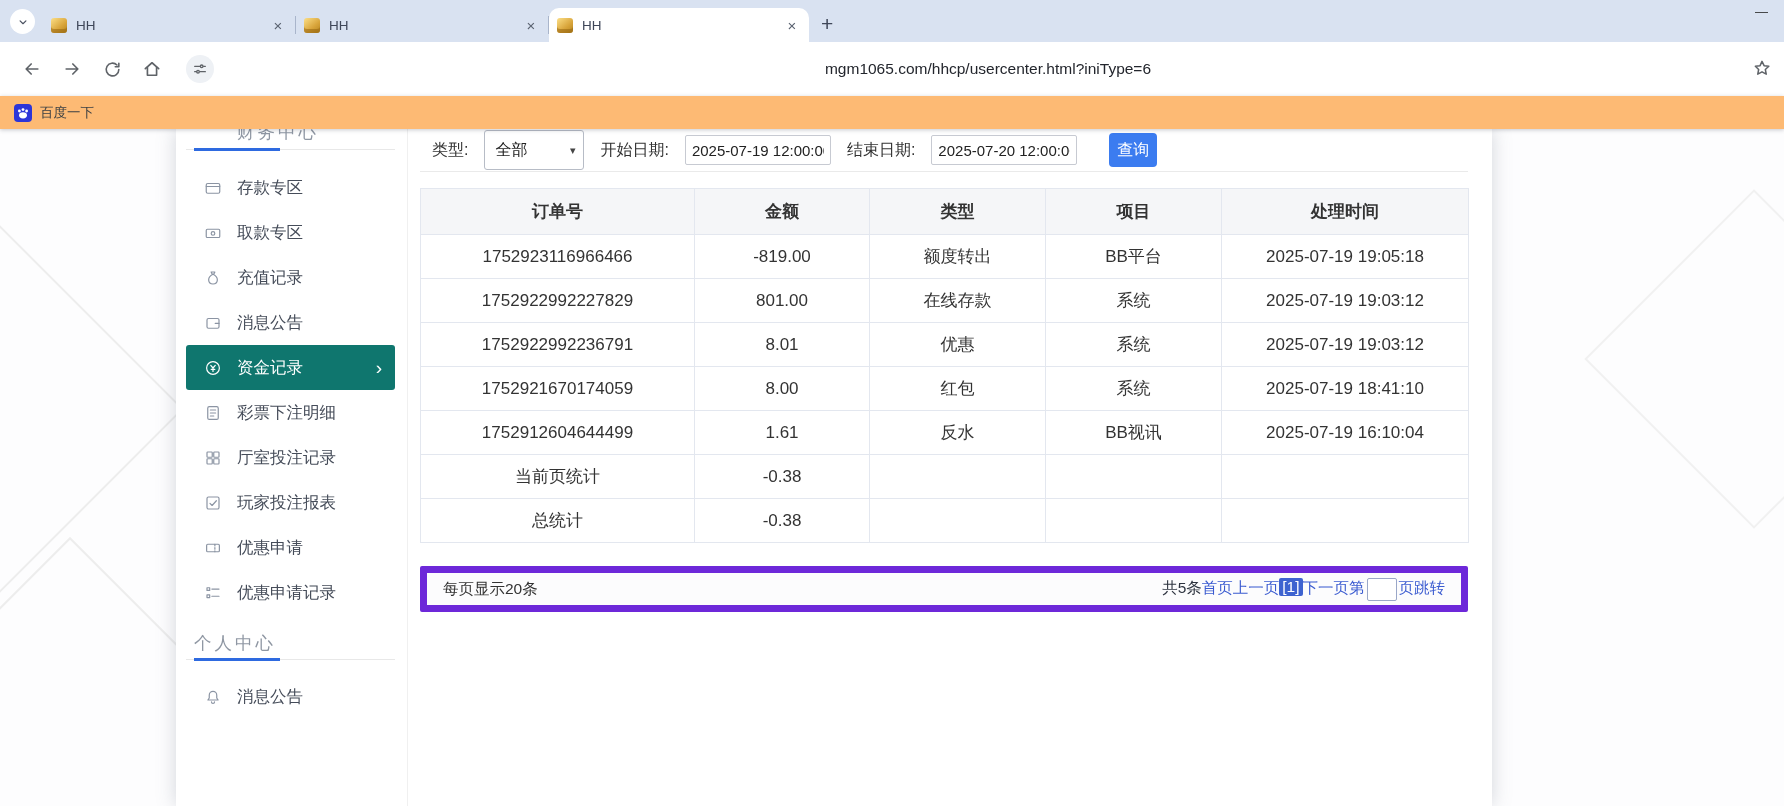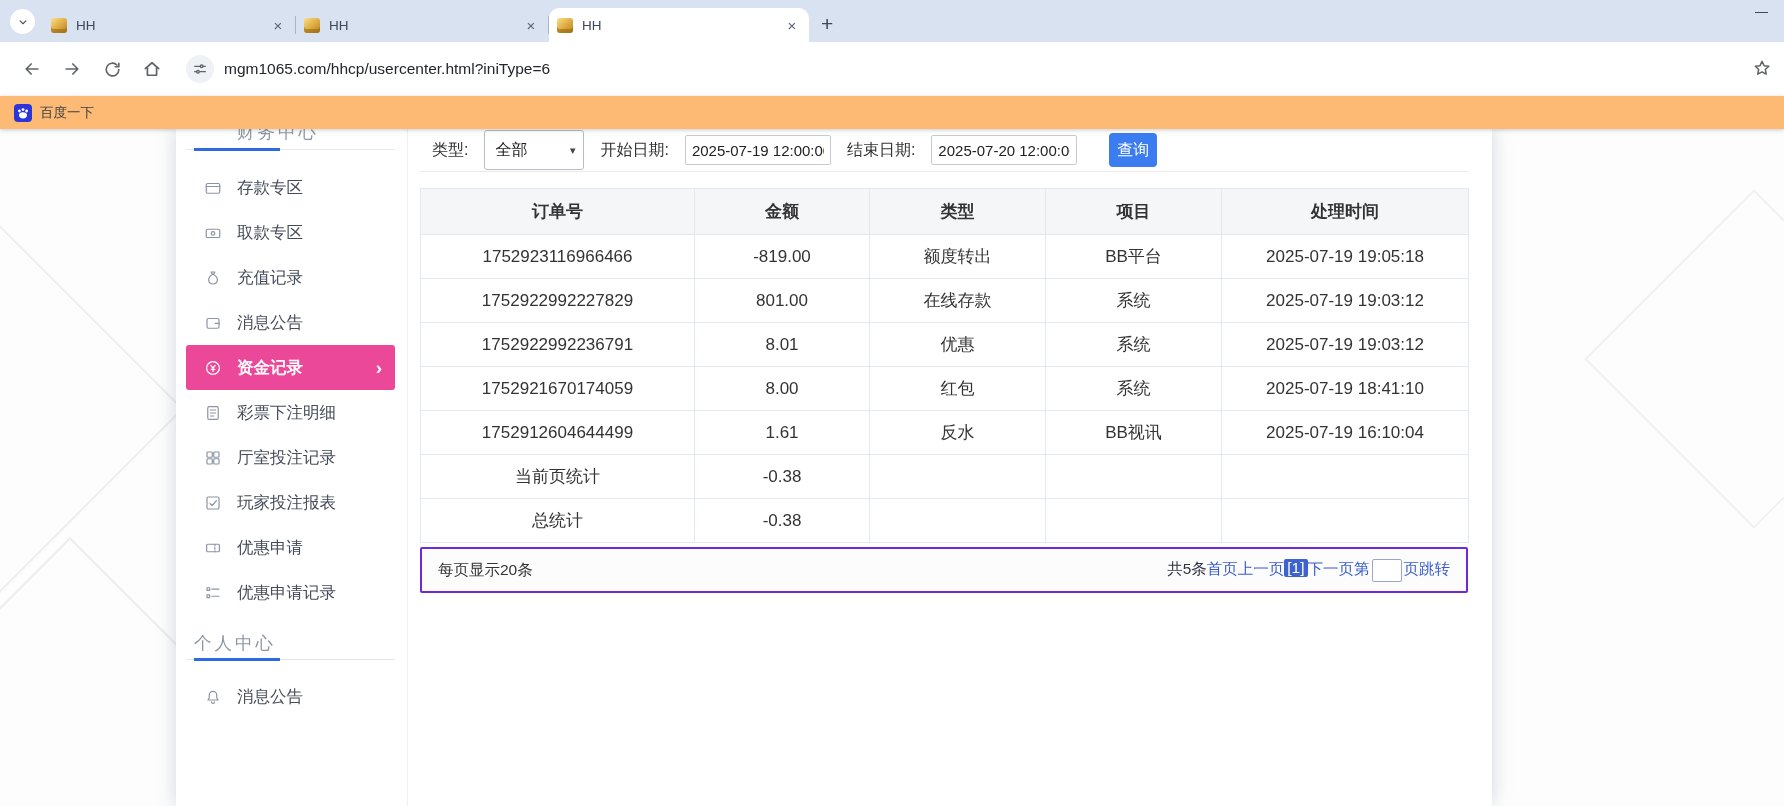--- a/index.html
+++ b/index.html
@@ -16,21 +16,21 @@
   .tabtitle{flex:1;margin-left:9px;font-size:13.5px;white-space:nowrap;overflow:hidden;}
   .tabclose{border:none;background:none;font-size:15px;color:#5a6270;cursor:pointer;width:18px;flex:0 0 auto;}
   .tabdiv{width:1px;height:18px;background:#a9b5cb;margin-bottom:8px;flex:0 0 auto;}
   .newtab{border:none;background:none;font-size:21px;color:#3f4759;margin:0 0 8px 12px;cursor:pointer;line-height:1;}
   .winmin{position:absolute;right:16px;top:4px;font-size:13px;color:#333;cursor:pointer;}
 
   
   .navbar{position:absolute;top:42px;left:0;right:0;height:54px;background:#fff;display:flex;align-items:center;padding:0 10px;}
   .navbtn{width:36px;height:36px;border:none;background:none;display:flex;align-items:center;justify-content:center;cursor:pointer;margin-left:4px;color:#5f6368;border-radius:50%;}
   .siteinfo{width:28px;height:28px;border-radius:50%;background:#eef1f5;display:flex;align-items:center;justify-content:center;margin-left:16px;color:#5f6368;cursor:pointer;flex:0 0 auto;}
-  .urltext{margin-left:10px;font-size:15.5px;color:#23262d;flex:1;white-space:nowrap;overflow:hidden;cursor:text;}
+  .urltext{margin-left:10px;font-size:15.5px;color:#23262d;flex:1;white-space:nowrap;overflow:hidden;cursor:text;text-align:center;}
   .starbtn{border:none;background:none;color:#5f6368;cursor:pointer;margin-right:2px;}
 
   
   .bookmarks{position:absolute;top:96px;left:0;right:0;height:33px;background:#fdba74;display:flex;align-items:center;padding-left:14px;gap:9px;box-shadow:0 1px 4px rgba(60,64,80,.28);z-index:5;}
   .bklabel{font-size:13.5px;color:#3c4043;}
   .bookmark-item{display:flex;align-items:center;gap:8px;cursor:pointer;}
 
   
   .page{position:absolute;top:129px;left:0;right:0;bottom:0;background:#fdfdfe;overflow:hidden;}
   .shape{position:absolute;border:2px solid #ededed;transform:rotate(45deg);}
@@ -38,40 +38,40 @@
 
   
   .sidebar{width:232px;flex:0 0 auto;padding:0 12px 0 10px;border-right:1px solid #f0f0f0;}
   .sec-clip{height:16px;overflow:hidden;}
   .sec-clip span{display:block;font-size:17.5px;color:#8f97a3;letter-spacing:3px;padding-left:8px;transform:translateY(-9px);margin-left:43px;}
   .sec-line{position:relative;border-top:1px solid #e8e8e8;margin-top:4px;height:3px;}
   .blueseg{position:absolute;left:8px;top:-2px;width:86px;height:3px;background:#2e6ae0;}
   .menu{margin-top:13px;}
   .mi{height:45px;display:flex;align-items:center;gap:15px;padding-left:18px;font-size:16.5px;color:#454c59;cursor:pointer;position:relative;border-radius:3px;}
   .mi svg{color:#8b94a3;flex:0 0 auto;}
-  .mi.active{background:#ec4899;color:#fff;font-weight:bold;}
+  .mi.active{background:#0f766e;color:#fff;}
   .mi.active svg{color:#fff;}
   .chev{position:absolute;right:13px;font-size:19px;line-height:1;color:#fff;}
   .sec2-txt{font-size:17.5px;color:#8f97a3;letter-spacing:3px;padding-left:8px;margin-top:16px;}
   .menu2{margin-top:12px;}
 
   
   .main{flex:1;padding-left:12px;}
   .filters{display:flex;align-items:center;gap:16px;height:43px;width:1048px;border-bottom:1px solid #eaeaea;padding-left:12px;}
   .flabel{font-size:16px;color:#333;white-space:nowrap;}
   .fselect{width:100px;height:40px;border:1px solid #b7bcc6;border-radius:3px;display:flex;align-items:center;justify-content:space-between;padding:0 8px 0 10px;font-size:16px;color:#222;cursor:pointer;background:#fff;}
   .caret{font-size:11px;color:#444;}
   .dateinput{width:146px;height:30px;border:1px solid #c7cad2;border-radius:2px;font-size:15px;color:#222;padding:0 6px;font-family:inherit;}
   .searchbtn{margin-left:16px;width:48px;height:34px;background:#3b7cf0;color:#fff;border:none;border-radius:4px;font-size:16px;cursor:pointer;font-family:inherit;}
 
   .data-table{border-collapse:collapse;table-layout:fixed;margin-top:16px;font-size:17px;color:#333;}
   .data-table th{height:46px;background:#f5f6f8;border:1px solid #e3e7ef;font-weight:700;text-align:center;}
   .data-table td{height:44px;border:1px solid #e3e7ef;text-align:center;background:#fff;}
 
-  .pager{width:1048px;height:46px;margin-top:4px;border:2px solid #6d28d9;border-radius:2px;background:#fcfcfd;display:flex;align-items:center;justify-content:space-between;padding:0 16px;font-size:15.5px;color:#333;}
+  .pager{width:1048px;height:46px;margin-top:23px;border:7px solid #6d28d9;border-radius:2px;background:#fcfcfd;display:flex;align-items:center;justify-content:space-between;padding:0 16px;font-size:15.5px;color:#333;}
   .pgright{display:flex;align-items:flex-start;}
   .pglink{color:#3a5bd0;cursor:pointer;}
   .pgtotal{color:#2e3440;}
   .pgcur{background:#3e63d0;color:#fff;padding:0 3px;border-radius:2px;cursor:default;}
   .pginput{width:30px;height:23px;border:1px solid #9aa7c8;border-radius:2px;margin:0 2px;font-family:inherit;}
 </style>
 </head>
 <body>
 
 <div class="stage">

